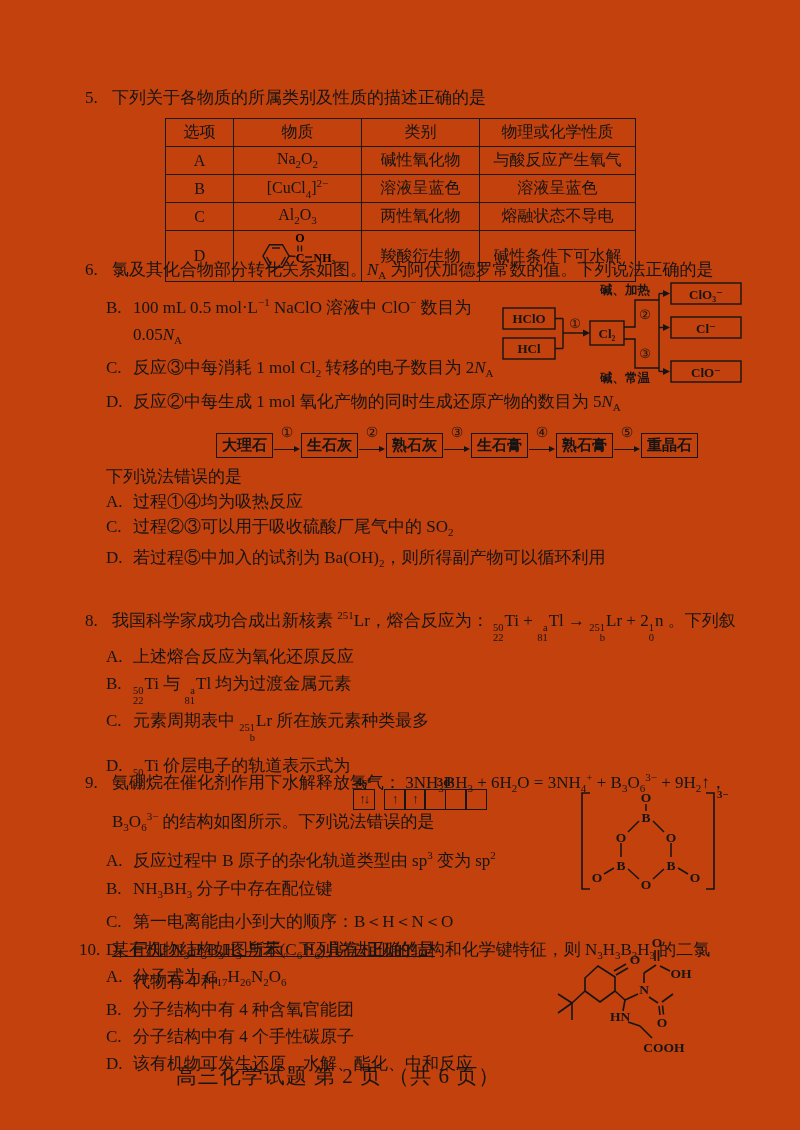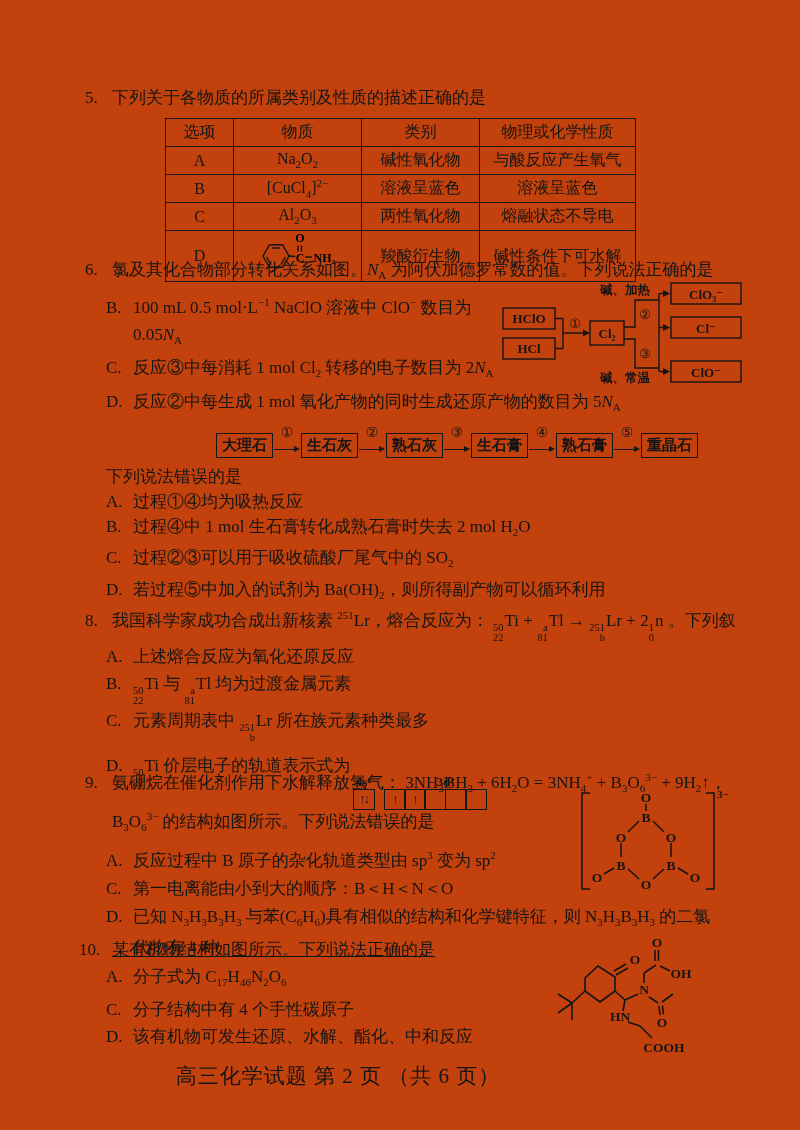--- a/index.html
+++ b/index.html
@@ -188,21 +188,20 @@
         </span>
       <span class="fbox">熟石膏</span>
       <span class="farr">
           <span class="n">⑤</span>
           <span class="ln"></span>
         </span>
       <span class="fbox">重晶石</span>
     </div>
     <div class="substem" style="margin-top:4px">下列说法错误的是</div>
     <div class="opt25"><span class="letter">A.</span><span>过程①④均为吸热反应</span></div>
-    <div class="opt25"><span class="letter">B.</span><span>过程④中 1 mol 生石膏转化成熟石膏时失去 2 mol H<sub>2</sub>O</span></div>
     <div class="opt25"><span class="letter">C.</span><span>过程②③可以用于吸收硫酸厂尾气中的 SO<sub>2</sub></span></div>
     <div class="opt25"><span class="letter">D.</span><span>若过程⑤中加入的试剂为 Ba(OH)<sub>2</sub>，则所得副产物可以循环利用</span></div>
   </section>
 
   <section class="q" style="top:602px">
     <div class="stem" style="line-height:26px"><span class="qnum">8.</span><span>我国科学家成功合成出新核素 <sup>251</sup>Lr，熔合反应为： <span class="nuc">
             <span>50</span>
             <span>22</span>
           </span>Ti + <span class="nuc">
             <span>a</span>
@@ -248,20 +247,21 @@
             </span>
           </span>
         </span>
     </div>
   </section>
 
   <section class="q" style="top:763px">
     <div class="line28"><span class="qnum">9.</span><span>氨硼烷在催化剂作用下水解释放氢气： 3NH<sub>3</sub>BH<sub>3</sub> + 6H<sub>2</sub>O = 3NH<sub>4</sub><sup>+</sup> + B<sub>3</sub>O<sub>6</sub><sup>3−</sup> + 9H<sub>2</sub>↑，</span></div>
     <div style="margin-left:112px;line-height:28px;white-space:nowrap">B<sub>3</sub>O<sub>6</sub><sup>3−</sup> 的结构如图所示。下列说法错误的是</div>
     <div class="opt28"><span class="letter">A.</span><span>反应过程中 B 原子的杂化轨道类型由 sp<sup>3</sup> 变为 sp<sup>2</sup></span></div>
+    <div class="opt28"><span class="letter">B.</span><span>NH<sub>3</sub>BH<sub>3</sub> 分子中存在配位键</span></div>
     <div class="opt28"><span class="letter">C.</span><span>第一电离能由小到大的顺序：B＜H＜N＜O</span></div>
     <div class="opt28"><span class="letter">D.</span><span>已知 N<sub>3</sub>H<sub>3</sub>B<sub>3</sub>H<sub>3</sub> 与苯(C<sub>6</sub>H<sub>6</sub>)具有相似的结构和化学键特征，则 N<sub>3</sub>H<sub>3</sub>B<sub>3</sub>H<sub>3</sub> 的二氯</span></div>
     <div class="cont" style="line-height:24px">代物有 4 种</div>
 
     <div class="fig" style="left:576px;top:22px">
       <svg viewBox="0 0 152 112" width="152" height="112">
         <g stroke="#151515" stroke-width="1.6" fill="none">
           <path d="M14,8 L6,8 L6,104 L14,104"></path>
           <path d="M130,8 L138,8 L138,104 L130,104"></path>
         </g>
@@ -287,21 +287,22 @@
           <text x="21" y="97">O</text>
           <text x="119" y="97">O</text>
         </g>
         <text x="141" y="13" text-anchor="start" font-size="11" font-weight="bold">3−</text>
       </svg>
     </div>
   </section>
 
   <section class="q" style="top:936px">
     <div class="stem stem-wide"><span class="qnum-wide">10.</span><span>某有机物结构如图所示。下列说法正确的是</span></div>
-    <div class="opt"><span class="letter">A.</span><span>分子式为 C<sub>17</sub>H<sub>46</sub>N<sub>2</sub>O<sub>6</sub></span></div>
+    <div class="opt"><span class="letter">A.</span><span>分子式为 C<sub>17</sub>H<sub>26</sub>N<sub>2</sub>O<sub>6</sub></span></div>
+    <div class="opt"><span class="letter">B.</span><span>分子结构中有 4 种含氧官能团</span></div>
     <div class="opt"><span class="letter">C.</span><span>分子结构中有 4 个手性碳原子</span></div>
     <div class="opt"><span class="letter">D.</span><span>该有机物可发生还原、水解、酯化、中和反应</span></div>
 
     <div class="fig" style="left:540px;top:-8px">
       <svg viewBox="0 0 180 162" width="180" height="162">
         <g stroke="#151515" stroke-width="1.6" fill="none">
 
           <polygon points="45,50 58,38 75,49 75,63 60,74 45,63"></polygon>
 
           <line x1="76" y1="47" x2="88" y2="40"></line>

